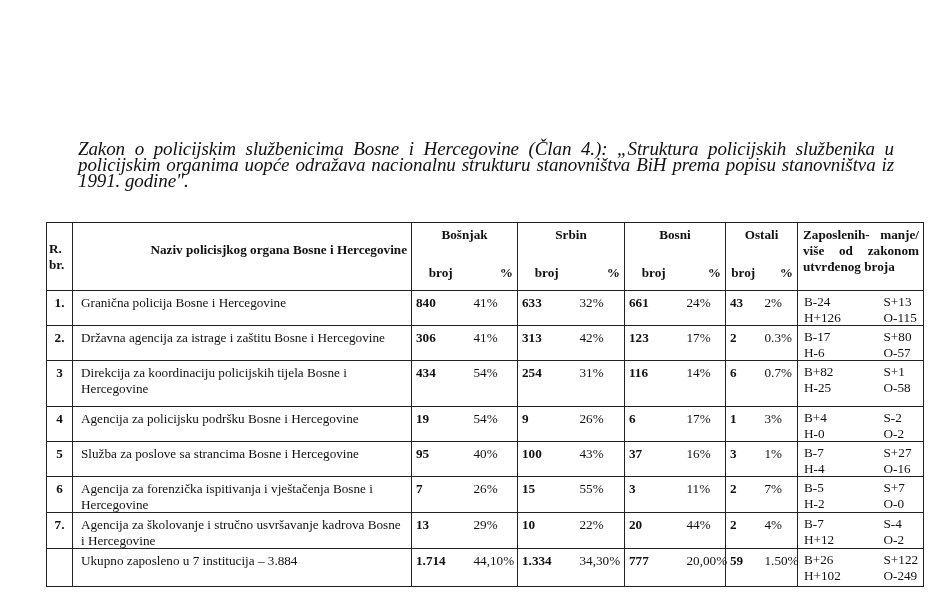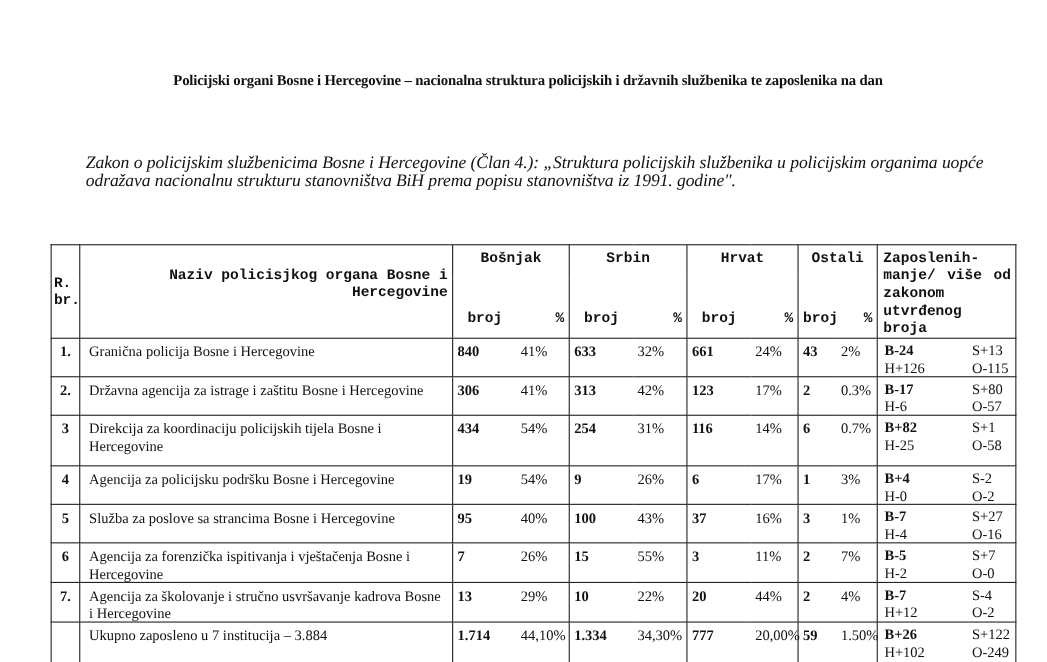--- a/index.html
+++ b/index.html
@@ -7,54 +7,53 @@
     width: 952px; height: 602px; position: relative; overflow: hidden;
     font-family: "Liberation Serif", "DejaVu Serif", serif; color: #111;
   }
   .title {
     position: absolute; left: 120px; top: 64px; width: 720px;
     text-align: center; font-weight: bold; font-size: 13.4px; line-height: 17px;
     letter-spacing: -0.15px;
   }
   .intro {
     position: absolute; left: 78px; top: 141px; width: 816px;
-    font-style: italic; font-size: 16px; line-height: 16.2px; text-align: justify;
+    font-style: italic; font-size: 19px; line-height: 16.2px; text-align: justify;
     letter-spacing: -0.1px;
   }
   .intro p { margin: 0; }
   table.main {
     position: absolute; left: 46px; top: 222px; width: 877px;
     border-collapse: collapse; table-layout: fixed;
     font-size: 13.2px; line-height: 15.5px;
   }
   table.main td, table.main th {
     border: 1px solid #222; padding: 0 4px; vertical-align: top;
   }
-  table.main th { font-weight: bold; font-family: Liberation Mono, monospace; }
+  table.main th { font-weight: bold; }
   .hdr-rbr { text-align: left; vertical-align: middle !important; padding: 0 2px !important; }
   .hdr-name { text-align: right; vertical-align: middle !important; padding-left: 8px !important; padding-bottom: 14px !important; }
   .hdr-group { text-align: center; border-bottom: none !important; padding-top: 4px !important; height: 20px; }
   .hdr-sub { border-top: none !important; height: 33px; vertical-align: bottom !important; padding-bottom: 10px !important; }
   .hdr-sub.left { border-right: none !important; text-align: center; }
   .hdr-sub.right { border-left: none !important; text-align: right; }
   .hdr-zap { text-align: justify; vertical-align: top !important; padding: 4px 4px 0 5px !important; line-height: 16px; }
   td.rbr { font-weight: bold; text-align: center; padding: 4px 2px 0 2px !important; }
   td.name { padding: 4px 4px 0 8px !important; }
   td.num { font-weight: bold; padding-top: 4px !important; border-right: none !important; }
   td.pct { padding-top: 4px !important; border-left: none !important; }
   td.diff { padding: 3px 4px 0 6px !important; }
   .diff-grid { display: grid; grid-template-columns: 1fr 1fr; line-height: 15.5px; }
-  .diff-grid .b { font-weight: bold; }
+  .diff-grid .b { font-weight: normal; }
   .diff-grid .r { padding-left: 22px; }
 </style>
 </head>
 <body>
 
 <div class="title">
-  <div>Policijski organi Bosne i Hercegovine – nacionalna struktura policijskih i državnih službenika te zaposlenika na dan</div>
 </div>
 
 <div class="intro">
   <p>Zakon o policijskim službenicima Bosne i Hercegovine (Član 4.): „Struktura policijskih službenika u policijskim organima uopće odražava nacionalnu strukturu stanovništva BiH prema popisu stanovništva iz 1991. godine".</p>
 </div>
 
 <table class="main">
   <colgroup>
     <col style="width:26px">
     <col style="width:339px">
@@ -67,21 +66,21 @@
     <col style="width:35px">
       <col style="width:37px">
     <col style="width:126px">
   </colgroup>
   <tbody>
       <tr>
     <th rowspan="2" class="hdr-rbr">R. br.</th>
     <th rowspan="2" class="hdr-name">Naziv policisjkog organa Bosne i Hercegovine</th>
     <th colspan="2" class="hdr-group">Bošnjak</th>
     <th colspan="2" class="hdr-group">Srbin</th>
-    <th colspan="2" class="hdr-group">Hrvat</th>
+    <th colspan="2" class="hdr-group">Bosni</th>
     <th colspan="2" class="hdr-group">Ostali</th>
     <th rowspan="2" class="hdr-zap">Zaposlenih- manje/ više od zakonom utvrđenog broja</th>
   </tr>
   <tr>
     <th class="hdr-sub left">broj</th>
     <th class="hdr-sub right">%</th>
     <th class="hdr-sub left">broj</th>
     <th class="hdr-sub right">%</th>
     <th class="hdr-sub left">broj</th>
     <th class="hdr-sub right">%</th>

